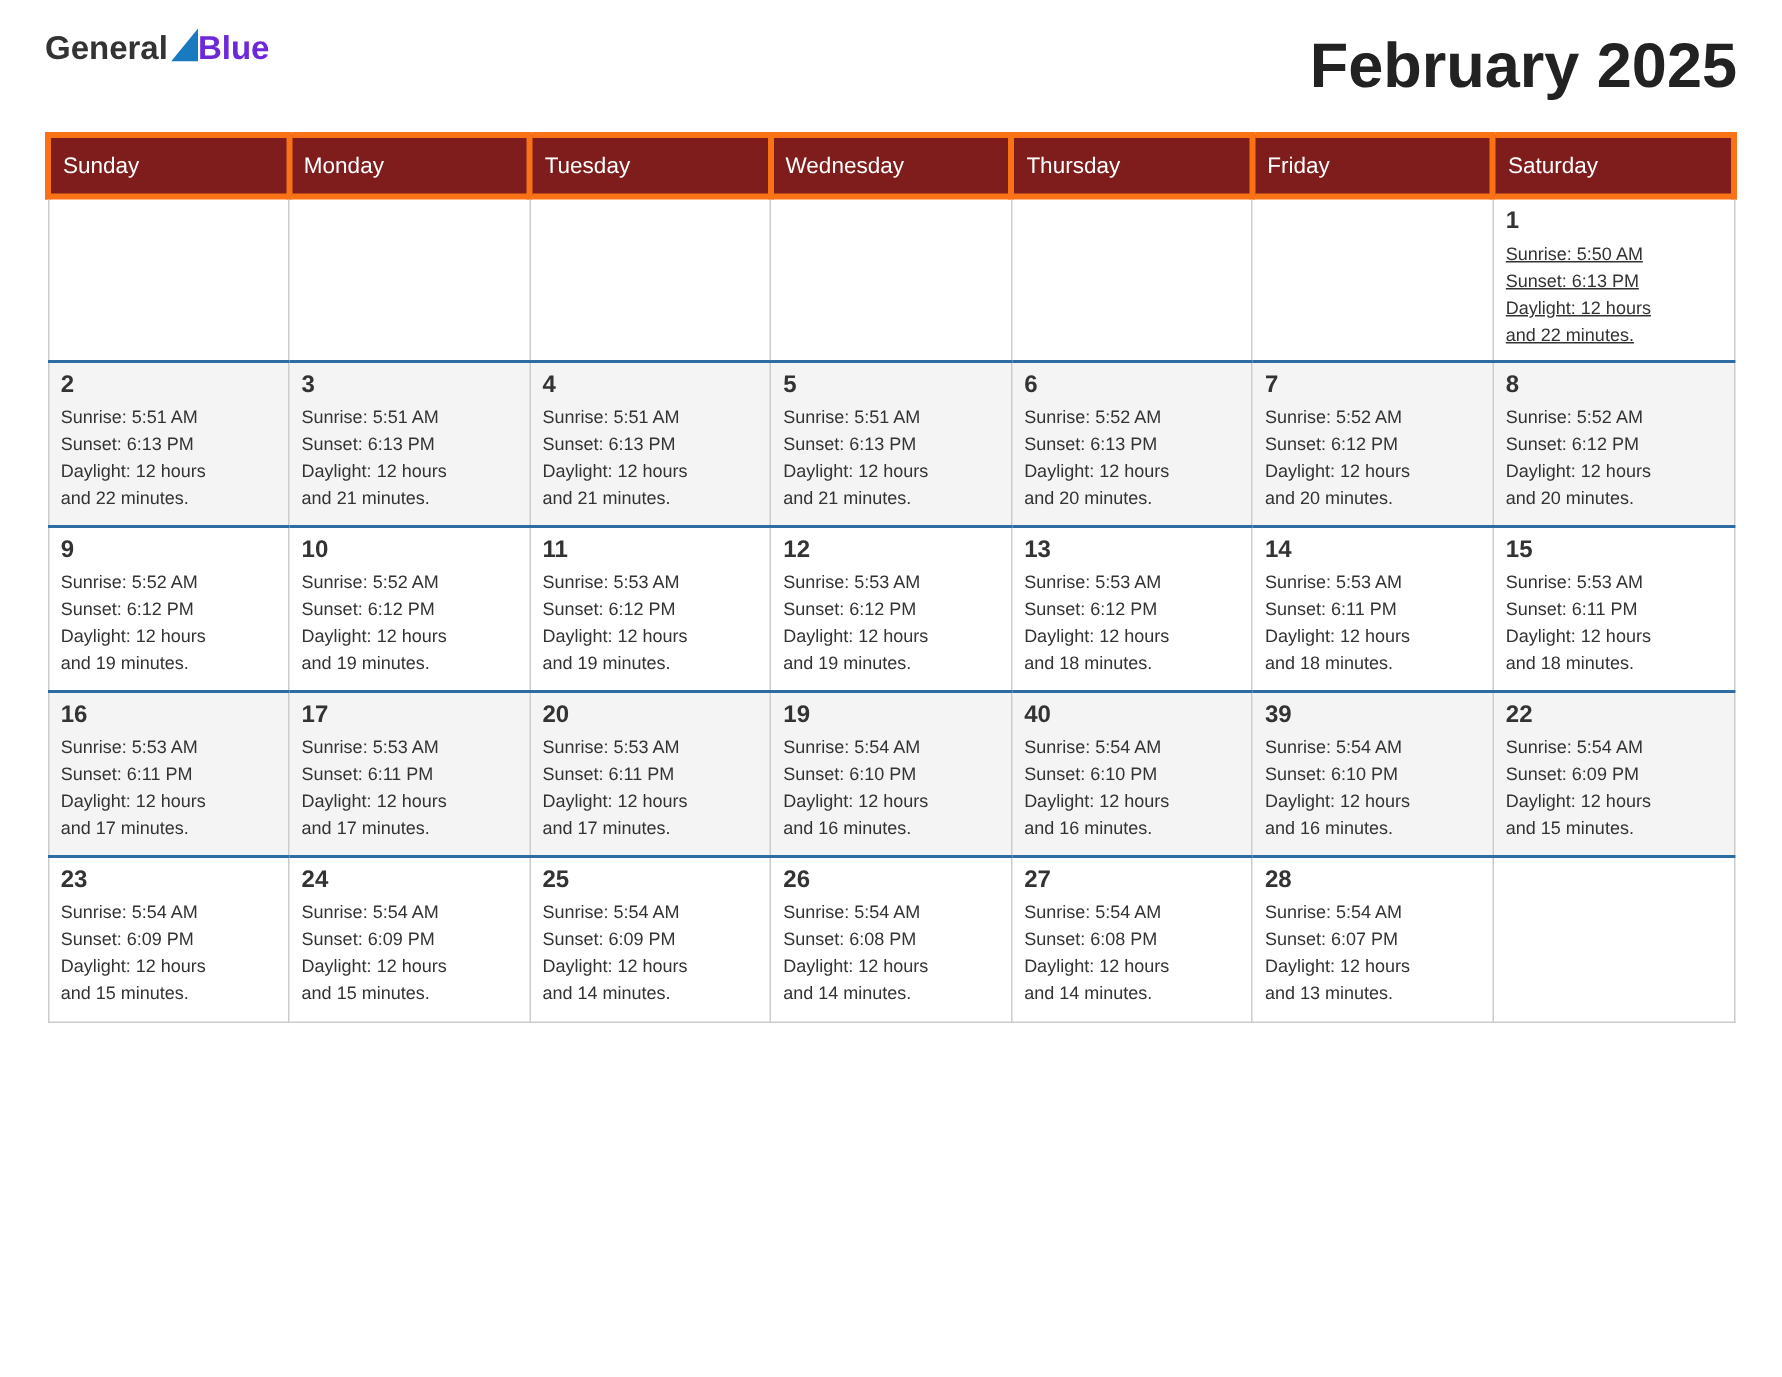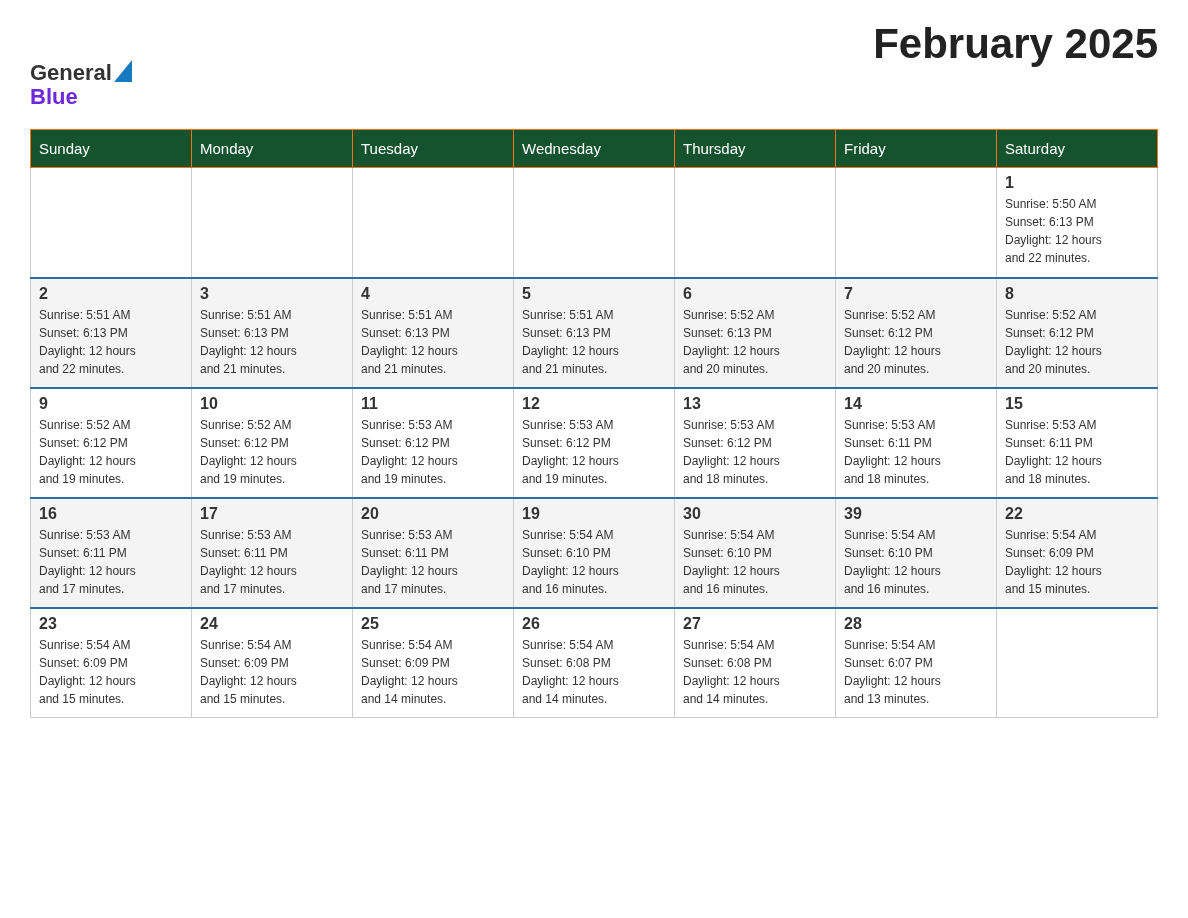--- a/index.html
+++ b/index.html
@@ -42,27 +42,27 @@
       font-size: 20px;
       font-weight: normal;
       color: #444;
     }
     .calendar {
       width: 100%;
       border-collapse: collapse;
       border: 1px solid #ccc;
     }
     .calendar thead tr th {
-      background-color: #14532d;
+      background-color: #7f1d1d;
       color: #fff;
       padding: 10px 8px;
       font-size: 15px;
       font-weight: normal;
       text-align: left;
-      border: 1px solid #f97316;
+      border: 4px solid #f97316;
     }
     .calendar tbody tr td {
       vertical-align: top;
       padding: 6px 8px;
       border: 1px solid #ccc;
       font-size: 12.5px;
       color: #333;
       width: 14.28%;
       min-height: 110px;
       height: 110px;
@@ -90,21 +90,21 @@
     }
     .row-border-top td {
       border-top: 2px solid #2d6da3 !important;
     }
   </style>
 </head>
 <body>
 
 <div class="header">
   <div class="logo">
-    <div style="display:flex;flex-direction:column;line-height:1.1;margin-top:41px;">
+    <div style="display:flex;flex-direction:row;line-height:1.1;">
       <div style="display:flex;align-items:center;">
         <span class="logo-text-general">General</span>
         <svg width="18" height="22" viewBox="0 0 18 22" style="margin-left:2px;margin-top:-4px;">
           <polygon points="0,22 18,0 18,22" fill="#1a7abf"></polygon>
         </svg>
       </div>
       <div>
         <span class="logo-text-blue">Blue</span>
       </div>
     </div>
@@ -129,21 +129,21 @@
   <tbody id="calendar-body">
   <tr>
         <td class="empty-cell"></td>
         <td class="empty-cell"></td>
         <td class="empty-cell"></td>
         <td class="empty-cell"></td>
         <td class="empty-cell"></td>
         <td class="empty-cell"></td>
         <td>
           <span class="day-number">1</span>
-          <div class="day-info" style="white-space: pre-line;">Sunrise: 5:50 AM
+          <div class="day-info" style="white-space: pre-line; text-decoration: underline;">Sunrise: 5:50 AM
 Sunset: 6:13 PM
 Daylight: 12 hours
 and 22 minutes.</div>
         </td>
       </tr>
       <tr class="row-border-top">
         <td>
           <span class="day-number">2</span>
           <div class="day-info" style="white-space: pre-line;">Sunrise: 5:51 AM
 Sunset: 6:13 PM
@@ -267,21 +267,21 @@
 and 17 minutes.</div>
         </td>
         <td>
           <span class="day-number">19</span>
           <div class="day-info" style="white-space: pre-line;">Sunrise: 5:54 AM
 Sunset: 6:10 PM
 Daylight: 12 hours
 and 16 minutes.</div>
         </td>
         <td>
-          <span class="day-number">30</span>
+          <span class="day-number">40</span>
           <div class="day-info" style="white-space: pre-line;">Sunrise: 5:54 AM
 Sunset: 6:10 PM
 Daylight: 12 hours
 and 16 minutes.</div>
         </td>
         <td>
           <span class="day-number">39</span>
           <div class="day-info" style="white-space: pre-line;">Sunrise: 5:54 AM
 Sunset: 6:10 PM
 Daylight: 12 hours

